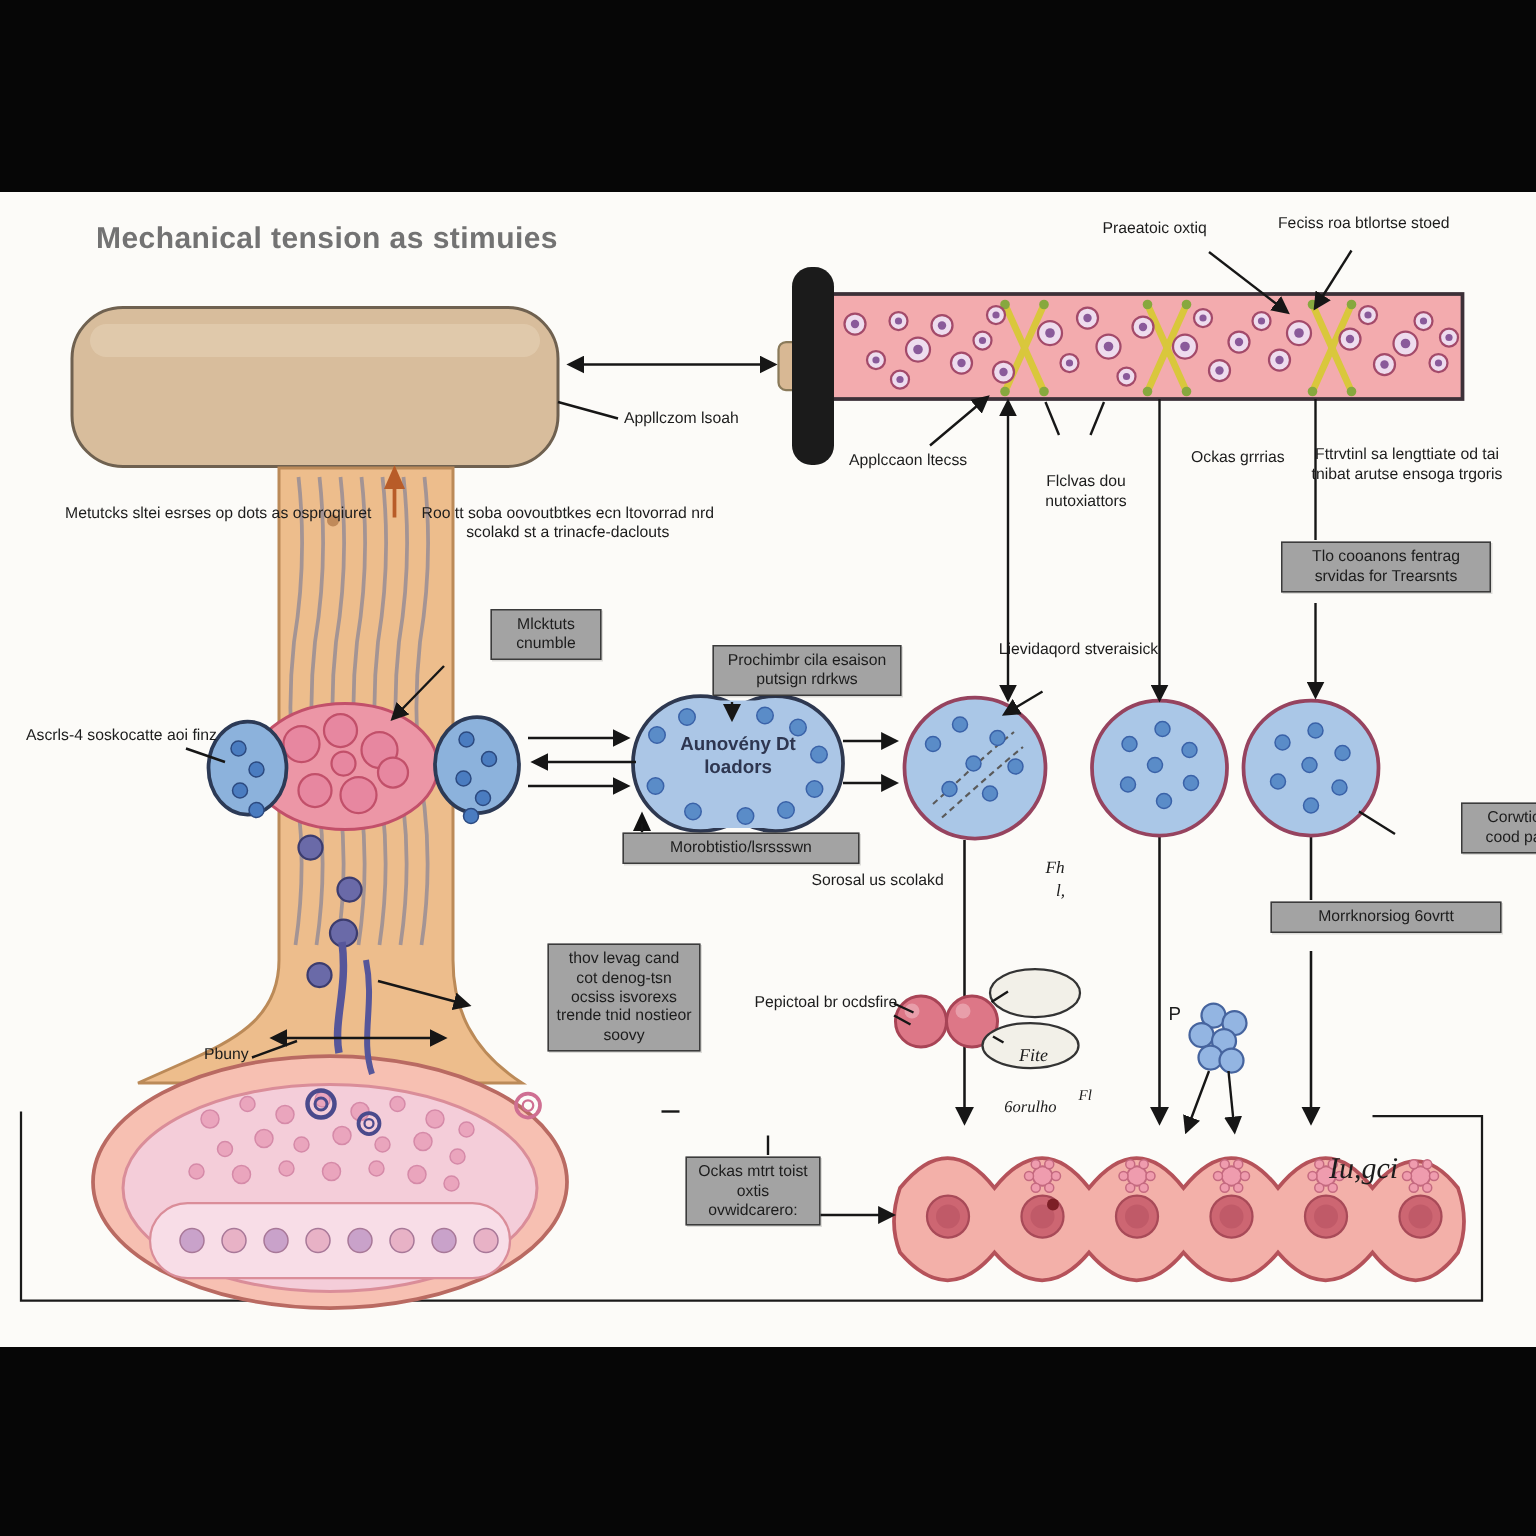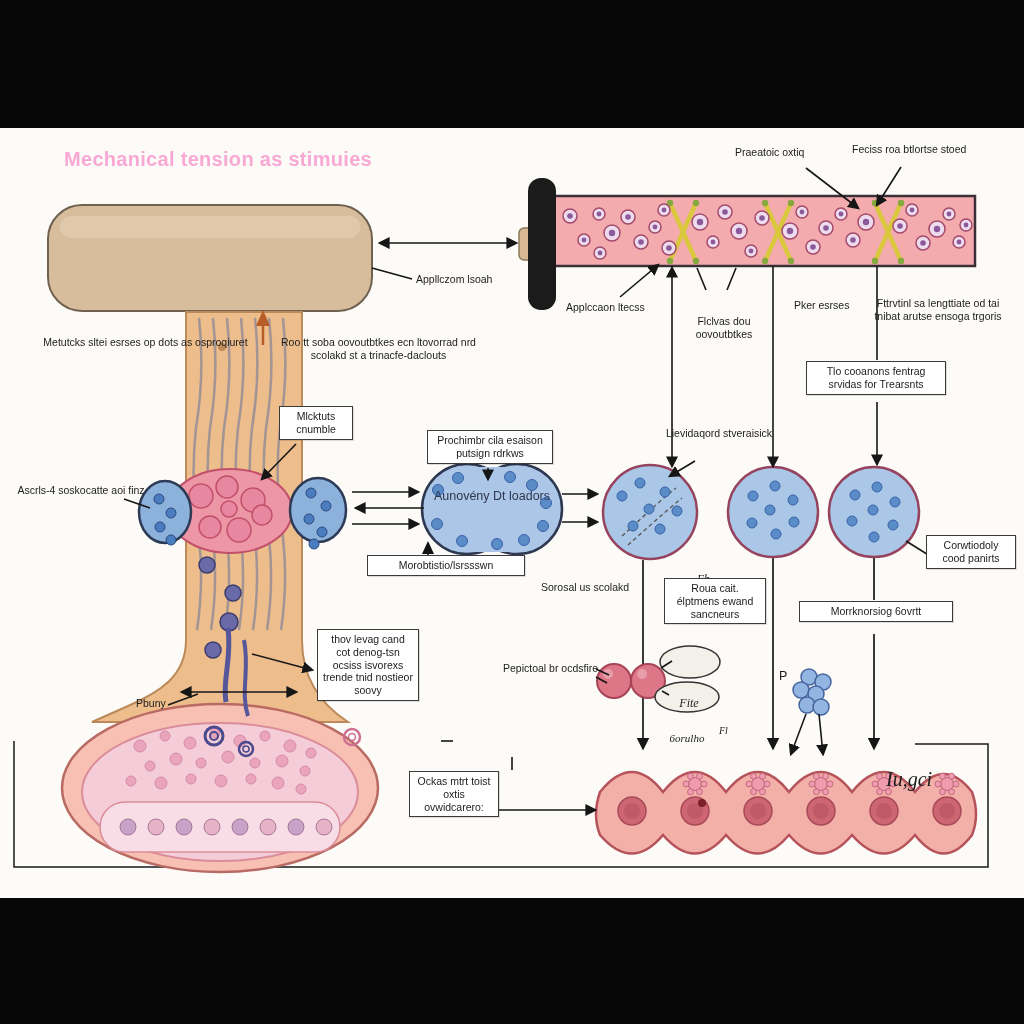--- a/index.html
+++ b/index.html
@@ -2,23 +2,23 @@
 <html><head>
 <meta charset="utf-8">
 <style>
   body{margin:0;background:#000;}
   .stage{position:relative;width:1024px;height:1024px;background:#060606;overflow:hidden;
          font-family:"Liberation Sans",sans-serif;}
   .canvas{position:absolute;left:0;top:128px;width:1024px;height:770px;background:#fcfbf8;}
   svg.overlay{position:absolute;left:0;top:0;}
   .lbl{position:absolute;font-size:10.5px;line-height:1.22;color:#1c1c1c;text-align:center;}
   .nw{white-space:nowrap;text-align:left;}
-  .box{background:#ffffff;border:1.5px solid #3b3b3b;padding:3px 5px;box-shadow:1px 1px 0 rgba(0,0,0,.12);}
+  .box{background:#a3a3a3;border:1.5px solid #3b3b3b;padding:3px 5px;box-shadow:1px 1px 0 rgba(0,0,0,.12);margin-left:48px;}
   .it{font-style:italic;font-family:"Liberation Serif",serif;margin-top:43px;}
-  .title{position:absolute;left:64px;top:148px;font-size:20px;font-weight:700;color:#f9a8d4;letter-spacing:.3px;}
+  .title{position:absolute;left:64px;top:148px;font-size:20px;font-weight:700;color:#737373;letter-spacing:.3px;}
   .blobtxt{font-size:12.5px;color:#2e3650;}
 </style>
 </head>
 <body>
 
 <div class="stage">
   <div class="canvas"></div>
 
   <svg class="overlay" width="1024" height="1024" viewBox="0 0 1024 1024">
     <defs>
@@ -395,40 +395,39 @@
       <line x1="906" y1="541" x2="930" y2="556"></line>
     </g>
   </svg>
 
   <div class="title">Mechanical tension as stimuies</div>
 
   <div class="lbl nw" style="left:735px;top:146px;">Praeatoic oxtiq</div>
   <div class="lbl nw" style="left:852px;top:143px;">Feciss roa btlortse stoed</div>
   <div class="lbl nw" style="left:416px;top:273px;">Appllczom lsoah</div>
   <div class="lbl nw" style="left:566px;top:301px;">Applccaon ltecss</div>
-  <div class="lbl" style="left:682px;top:315px;width:84px;">Flclvas dou oovoutbtkes</div>
-  <div class="lbl nw" style="left:794px;top:299px;">Pker esrses</div>
+  <div class="lbl" style="left:682px;top:315px;width:84px;">Flclvas dou nutoxiattors</div>
+  <div class="lbl nw" style="left:794px;top:299px;">Ockas grrrias</div>
   <div class="lbl" style="left:874px;top:297px;width:128px;">Fttrvtinl sa lengttiate od tai tnibat arutse ensoga trgoris</div>
   <div class="lbl box" style="left:806px;top:361px;width:128px;">Tlo cooanons fentrag srvidas for Trearsnts</div>
 
   <div class="lbl" style="left:28px;top:336px;width:235px;">Metutcks sltei esrses op dots as osproqiuret</div>
   <div class="lbl" style="left:266px;top:336px;width:225px;">Roo tt soba oovoutbtkes ecn ltovorrad nrd scolakd st a trinacfe-daclouts</div>
   <div class="lbl box" style="left:279px;top:406px;width:62px;">Mlcktuts cnumble</div>
   <div class="lbl" style="left:16px;top:484px;width:130px;">Ascrls-4 soskocatte aoi finz</div>
   <div class="lbl nw" style="left:136px;top:697px;">Pbuny</div>
   <div class="lbl box" style="left:317px;top:629px;width:90px;">thov levag cand cot denog-tsn ocsiss isvorexs trende tnid nostieor soovy</div>
 
   <div class="lbl box" style="left:427px;top:430px;width:114px;">Prochimbr cila esaison putsign rdrkws</div>
-  <div class="lbl blobtxt" style="left:430px;top:489px;width:124px;">Aunovény Dt loadors</div>
+  <div class="lbl blobtxt" style="left:430px;top:489px;width:124px;font-weight:bold;">Aunovény Dt loadors</div>
   <div class="lbl box" style="left:367px;top:555px;width:146px;">Morobtistio/lsrssswn</div>
   <div class="lbl" style="left:664px;top:427px;width:110px;">Lievidaqord stveraisick</div>
   <div class="lbl nw it" style="left:697px;top:529px;font-size:11.5px;">Fh</div>
   <div class="lbl nw it" style="left:704px;top:544px;font-size:11.5px;">l,</div>
   <div class="lbl nw" style="left:541px;top:581px;">Sorosal us scolakd</div>
-  <div class="lbl box" style="left:664px;top:578px;width:90px;">Roua cait. élptmens ewand sancneurs</div>
   <div class="lbl box nw" style="left:799px;top:601px;width:142px;text-align:center;">Morrknorsiog 6ovrtt</div>
   <div class="lbl box" style="left:926px;top:535px;width:78px;">Corwtiodoly cood panirts</div>
 
   <div class="lbl nw" style="left:503px;top:662px;">Pepictoal br ocdsfire</div>
   <div class="lbl it" style="left:663px;top:653px;width:52px;font-size:12px;">Fite</div>
   <div class="lbl it" style="left:658px;top:689px;width:58px;font-size:11px;">6orulho</div>
   <div class="lbl nw it" style="left:719px;top:682px;font-size:10px;">Fl</div>
   <div class="lbl nw" style="left:779px;top:669px;font-size:12.5px;">P</div>
   <div class="lbl nw it" style="left:886px;top:724px;font-size:20px;">Iu,gci</div>
   <div class="lbl box" style="left:409px;top:771px;width:78px;">Ockas mtrt toist oxtis ovwidcarero:</div>

